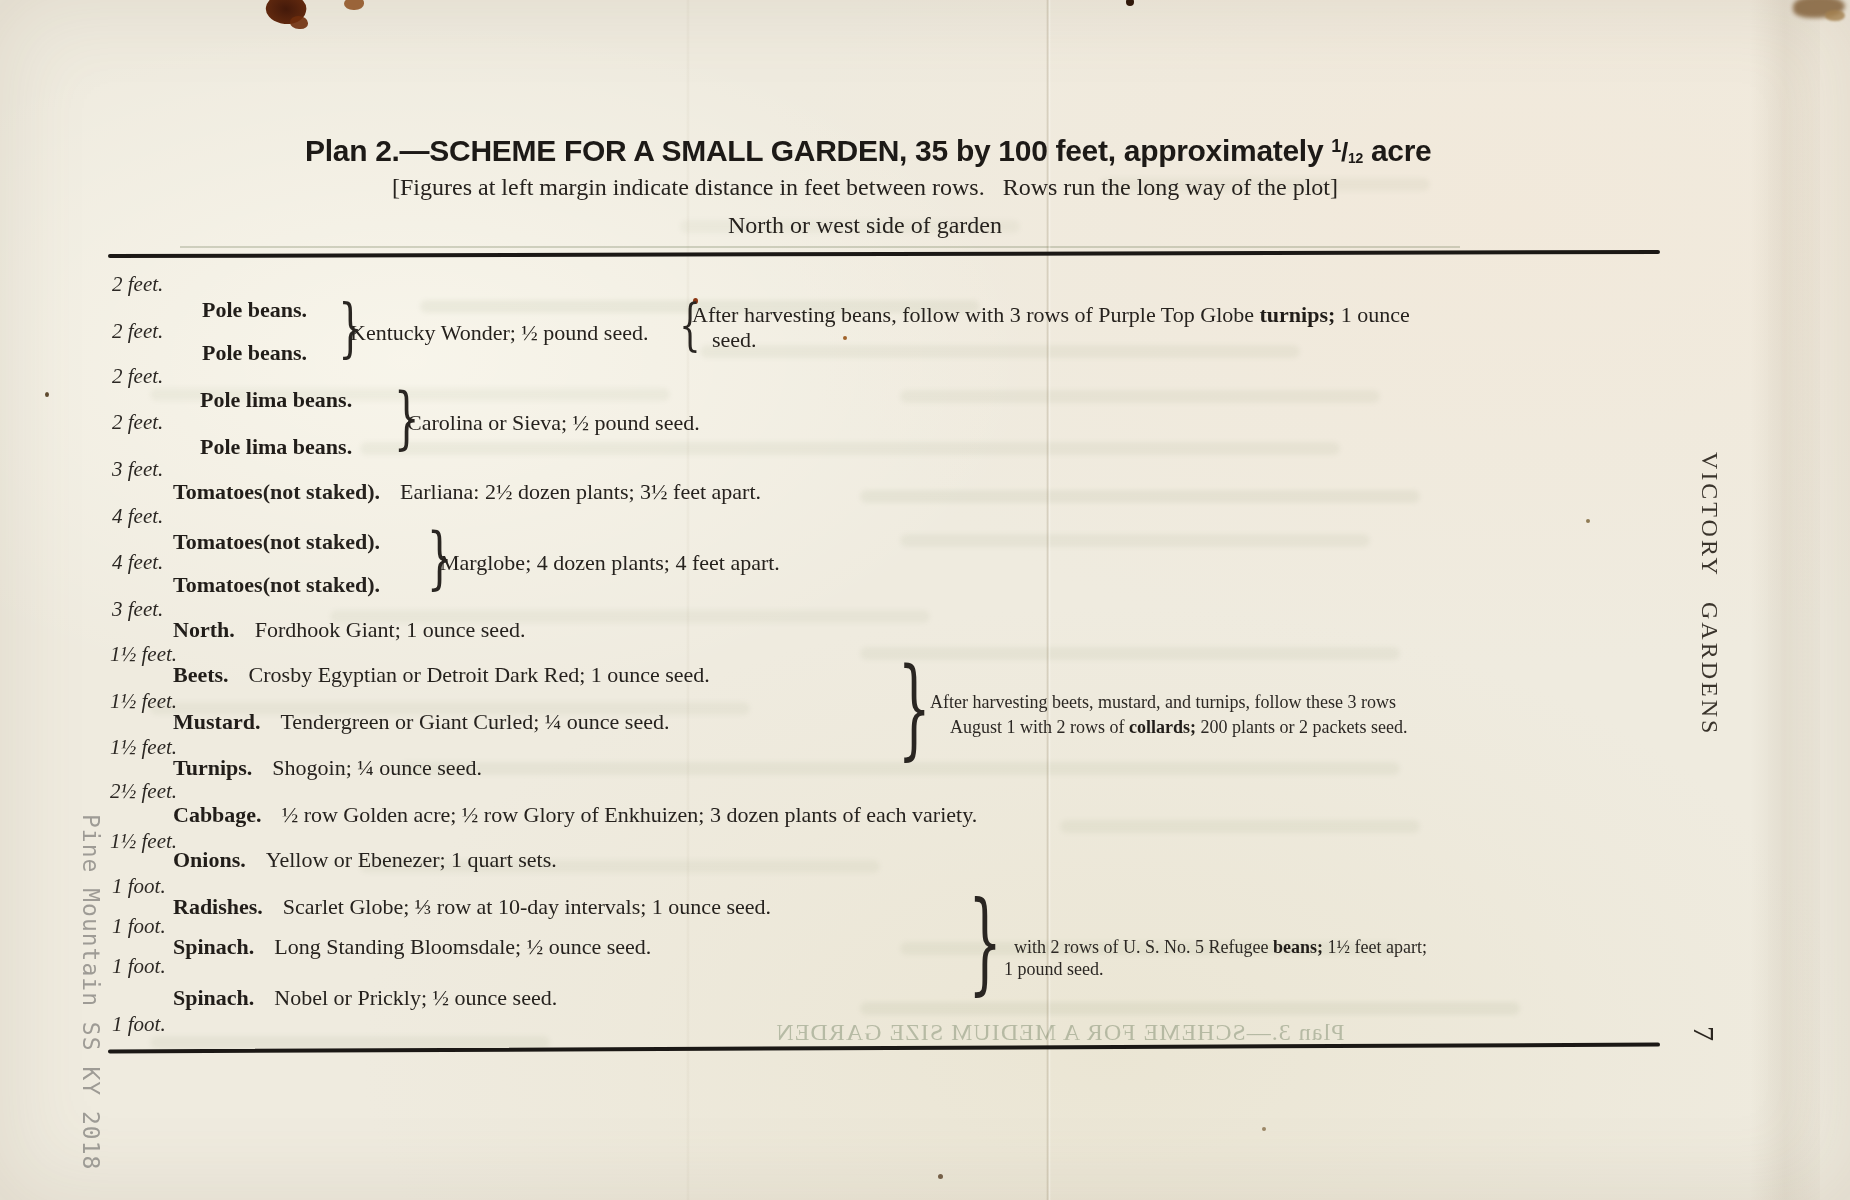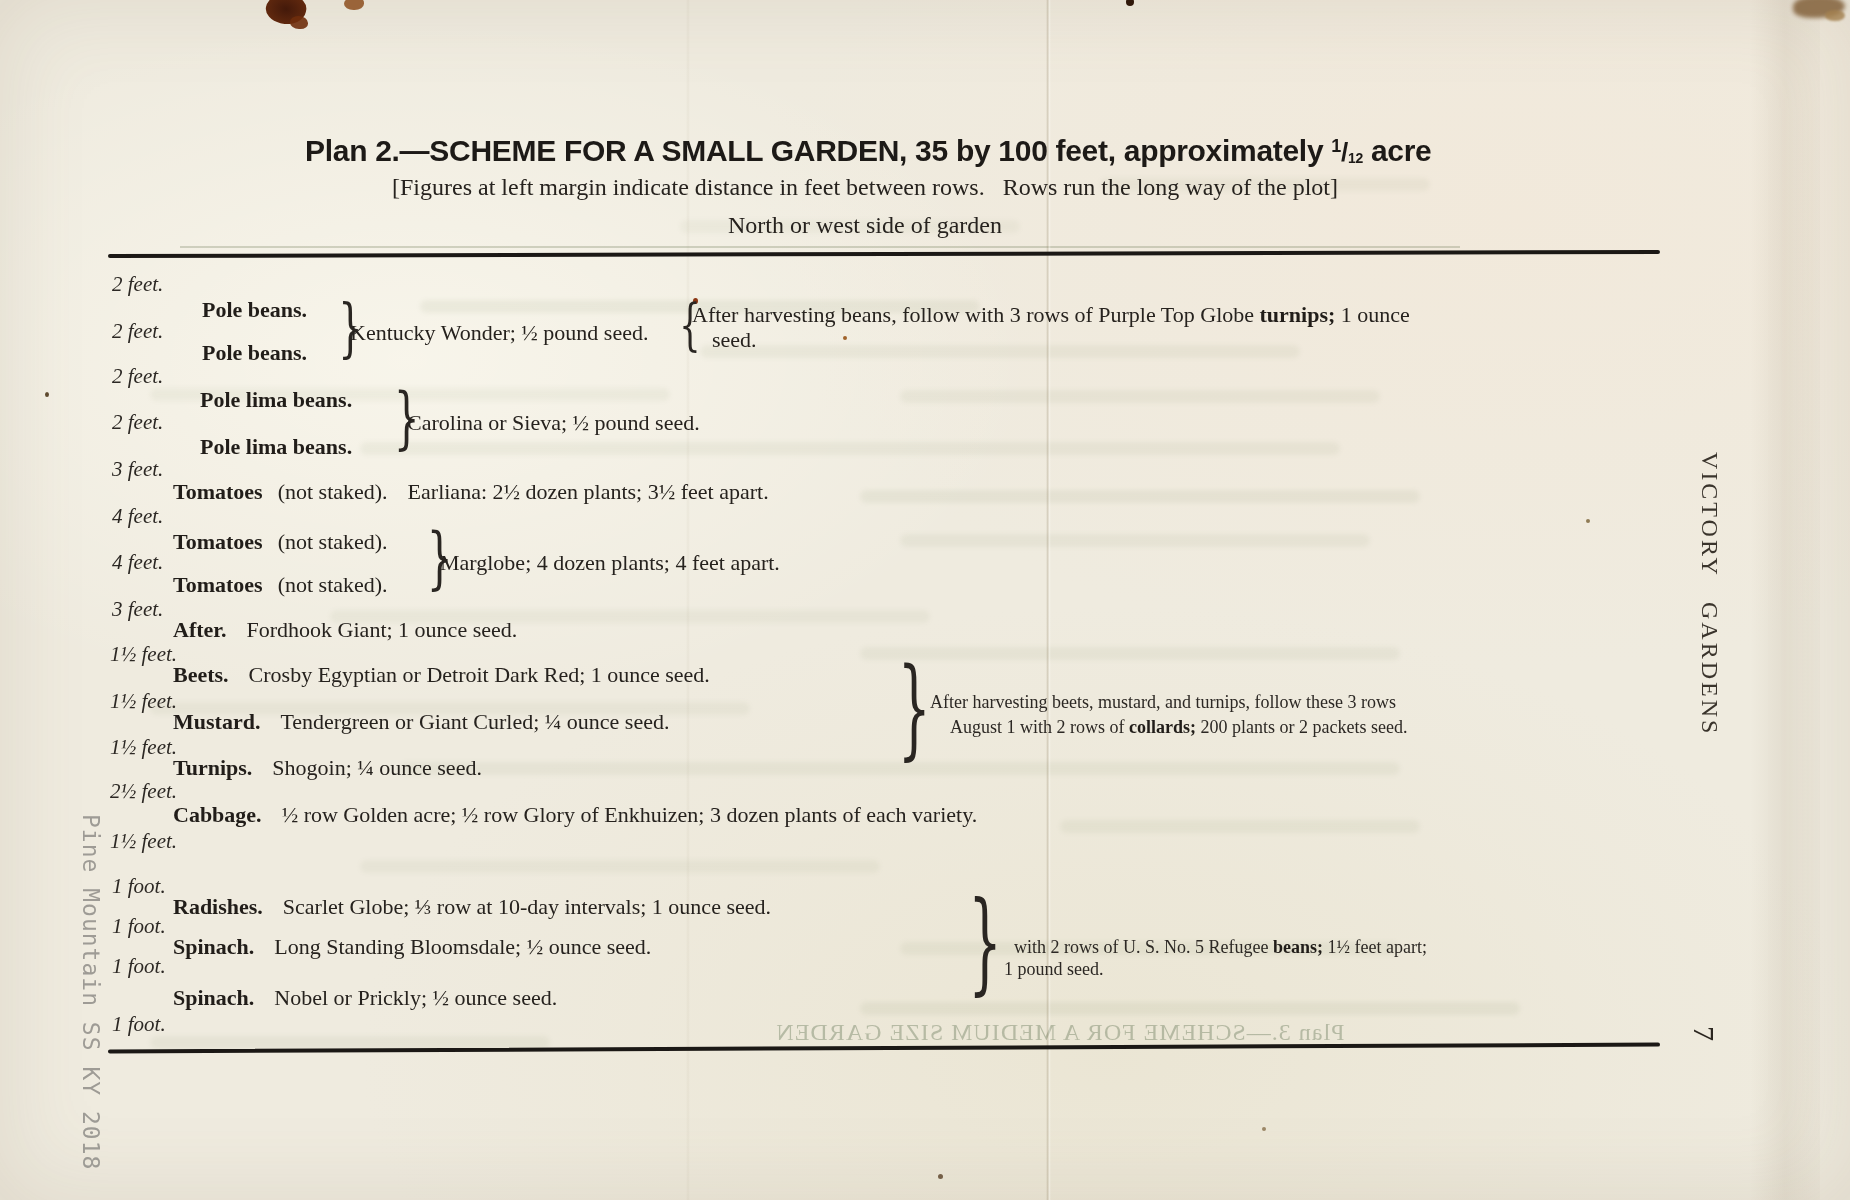--- a/index.html
+++ b/index.html
@@ -18,21 +18,21 @@
   .title{font-family:"Liberation Sans", sans-serif;font-weight:700;font-size:30px;letter-spacing:-.3px;color:#1d1a17;}
   .fr-num{font-size:18px;vertical-align:9px;}
   .fr-slash{font-size:26px;}
   .fr-den{font-size:14px;vertical-align:-2px;}
   .sub{font-size:24px;white-space:pre-wrap;}
   .north{font-size:24px;}
   .rule{position:absolute;height:4px;background:#1b1815;border-radius:2px;}
   .dist{font-style:italic;font-size:21px;color:#2c2824;}
   .crop{font-size:22px;}
   .cname{font-weight:700;color:#211d19;}
-  .rest{margin-left:15px;}
+  .rest{margin-left:0;font-weight:bold;}
   .detail{margin-left:20px;}
   .note{font-size:22px;}
   .fnote{font-size:18px;color:#2c2824;}
   .brace{position:absolute;font-family:"DejaVu Serif", serif;color:#2a2622;line-height:.92;transform:scaleX(.6);transform-origin:center;}
   .brace.tall{transform:scaleX(.48);}
   .vert{transform:rotate(90deg);transform-origin:0 0;}
   .side-label{font-size:24px;letter-spacing:3px;word-spacing:16px;color:#3a342c;}
   .pagenum{font-size:30px;color:#2b2620;}
   .watermark{font-family:"DejaVu Sans Mono", monospace;font-size:23px;letter-spacing:1px;color:#908e89;opacity:.85;}
   .smudge{position:absolute;height:13px;border-radius:7px;background:#7d8a5f;filter:blur(2.5px);}
@@ -133,33 +133,36 @@
   <div class="abs crop" style="left:173px;top:529px;">
     <span class="cname">Tomatoes</span><span class="rest">(not staked).</span>
   </div>
   <div class="abs crop" style="left:173px;top:572px;">
     <span class="cname">Tomatoes</span><span class="rest">(not staked).</span>
   </div>
   <div class="brace" style="left:418px;top:527px;font-size:68px;">}</div>
   <div class="abs note" style="left:440px;top:550px;">Marglobe; 4 dozen plants; 4 feet apart.</div>
 
   <div class="abs crop" style="left:173px;top:617px;">
-    <span class="cname">After.</span><span class="detail">Fordhook Giant; 1 ounce seed.</span>
+    <span class="cname">North.</span><span class="detail">Fordhook Giant; 1 ounce seed.</span>
   </div>
   <div class="abs crop" style="left:173px;top:662px;">
     <span class="cname">Beets.</span><span class="detail">Crosby Egyptian or Detroit Dark Red; 1 ounce seed.</span>
   </div>
   <div class="abs crop" style="left:173px;top:709px;">
     <span class="cname">Mustard.</span><span class="detail">Tendergreen or Giant Curled; ¼ ounce seed.</span>
   </div>
   <div class="abs crop" style="left:173px;top:755px;">
     <span class="cname">Turnips.</span><span class="detail">Shogoin; ¼ ounce seed.</span>
   </div>
   <div class="abs crop" style="left:173px;top:802px;">
     <span class="cname">Cabbage.</span><span class="detail">½ row Golden acre; ½ row Glory of Enkhuizen; 3 dozen plants of each variety.</span>
+  </div>
+  <div class="abs crop" style="left:173px;top:847px;">
+    <span class="cname">Onions.</span><span class="detail">Yellow or Ebenezer; 1 quart sets.</span>
   </div>
   <div class="abs crop" style="left:173px;top:894px;">
     <span class="cname">Radishes.</span><span class="detail">Scarlet Globe; ⅓ row at 10-day intervals; 1 ounce seed.</span>
   </div>
   <div class="abs crop" style="left:173px;top:934px;">
     <span class="cname">Spinach.</span><span class="detail">Long Standing Bloomsdale; ½ ounce seed.</span>
   </div>
   <div class="abs crop" style="left:173px;top:985px;">
     <span class="cname">Spinach.</span><span class="detail">Nobel or Prickly; ½ ounce seed.</span>
   </div>

